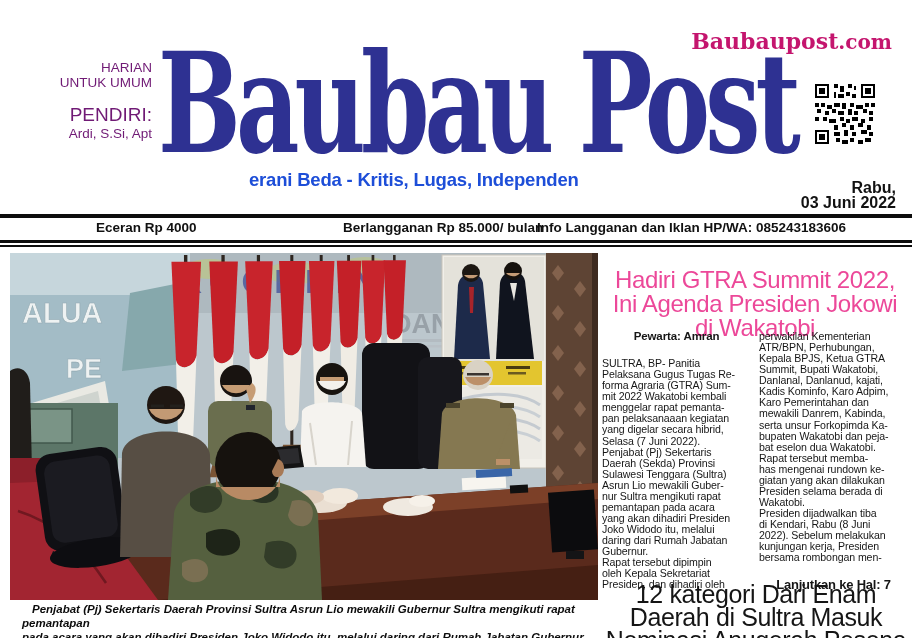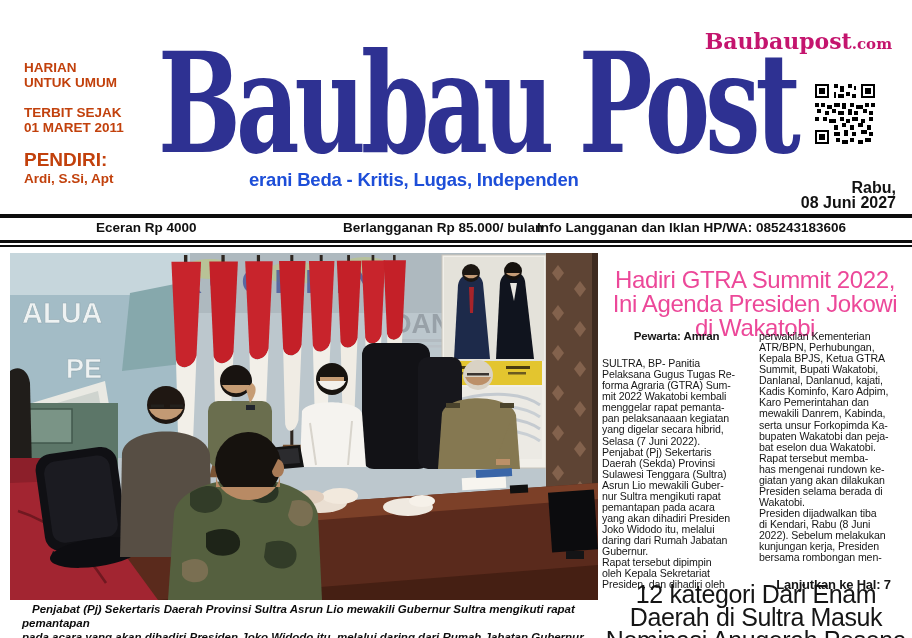--- a/index.html
+++ b/index.html
@@ -2,31 +2,31 @@
 <html style="--brand-blue: #2e3192; --brand-magenta: #c4156e;"><head>
 <meta charset="utf-8">
 <style>
   html,body{margin:0;padding:0;background:#e8e8e8;}
   .page{position:relative;width:912px;height:638px;background:#ffffff;overflow:hidden;
         font-family:"Liberation Sans",sans-serif;color:#111;}
   .abs{position:absolute;}
   .lines{white-space:pre-line;}
 
   
-  .info-block{left:24px;top:60px;width:128px;text-align:left;font-weight:bold;
-              font-size:13.5px;line-height:1.12;color:#c2410c;}
+  .info-block{left:24px;top:60px;width:128px;text-align:right;font-weight:normal;
+              font-size:13.5px;line-height:1.12;color:#701a75;}
   .info-block .grp{margin-bottom:15px;}
   .pendiri-label{font-size:19px;line-height:1.1;}
   .masthead-title{left:158px;top:22px;width:660px;font-family:"DejaVu Serif",serif;
        font-weight:bold;color:var(--brand-blue,#2e3192);font-size:100px;letter-spacing:-5px;
        transform:scale(.98,1.38);transform-origin:0 0;white-space:nowrap;}
   .tagline{left:249px;top:169px;font-size:18.5px;font-weight:bold;letter-spacing:-.2px;color:#1d4ed8;}
   .website{right:20px;top:28px;font-family:"DejaVu Serif",serif;font-weight:bold;
            color:var(--brand-magenta,#c4156e);font-size:22px;white-space:nowrap;}
-  .website .tld{font-size:15px;}
+  .website .tld{font-size:20px;}
   .qr{left:815px;top:84px;width:60px;height:60px;}
   .edition{right:16px;top:180px;text-align:right;font-weight:bold;font-size:16px;line-height:15px;color:#121212;}
 
   
   .rule-top{left:0;top:214px;width:912px;height:4px;background:#0d0d0d;}
   .pricebar{top:220px;left:0;width:912px;height:18px;font-weight:bold;font-size:13.5px;color:#111;}
   .pricebar .cell{position:absolute;top:0;white-space:nowrap;}
   .rule-double{left:0;top:240px;width:912px;height:7px;border-top:3px solid #0d0d0d;border-bottom:2px solid #0d0d0d;box-sizing:border-box;}
 
   
@@ -45,22 +45,20 @@
              letter-spacing:-.4px;color:#151515;}
 </style>
 </head>
 <body>
 
 <div class="page">
 
   <div class="abs info-block">
     <div class="grp lines">HARIAN
 UNTUK UMUM</div>
-    <div class="grp lines">TERBIT SEJAK
-01 MARET 2011</div>
     <div>
       <div class="pendiri-label">PENDIRI:</div>
       <div>Ardi, S.Si, Apt</div>
     </div>
   </div>
 
   <div class="abs masthead-title">Baubau Post</div>
   <div class="abs tagline">erani Beda - Kritis, Lugas, Independen</div>
 
   <div class="abs website"><span>Baubaupost</span><span class="tld">.com</span></div>
@@ -119,21 +117,21 @@
         <rect x="26" y="23" width="2" height="2"></rect>
       <rect x="10" y="26" width="2" height="2"></rect>
         <rect x="13" y="27" width="3" height="2"></rect>
         <rect x="17" y="26" width="2" height="2"></rect>
         <rect x="21" y="27" width="2" height="2"></rect>
         <rect x="24" y="26" width="3" height="2"></rect>
     </g>
   </svg>
 
   <div class="abs edition lines">Rabu,
-08 Juni 2027</div>
+03 Juni 2022</div>
 
   <div class="abs rule-top"></div>
   <div class="abs pricebar">
     <span class="cell" style="left:96px">Eceran Rp 4000</span>
     <span class="cell" style="left:343px">Berlangganan Rp 85.000/ bulan</span>
     <span class="cell" style="left:537px">Info Langganan dan Iklan HP/WA: 085243183606</span>
   </div>
   <div class="abs rule-double"></div>
 
   <svg class="abs photo" viewBox="0 0 588 347" preserveAspectRatio="none">

